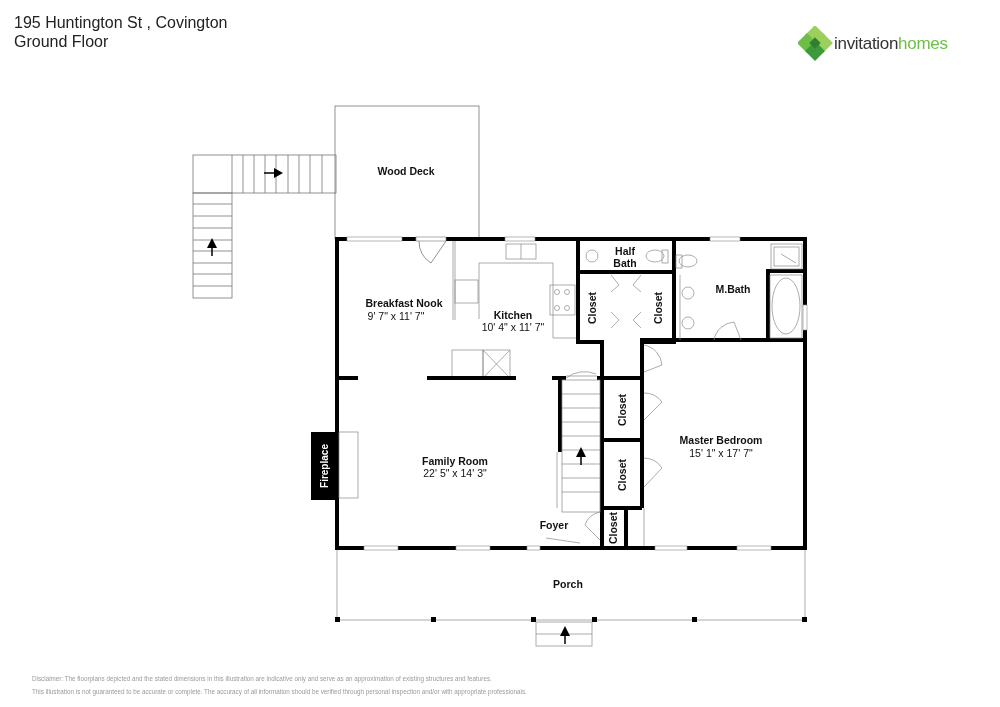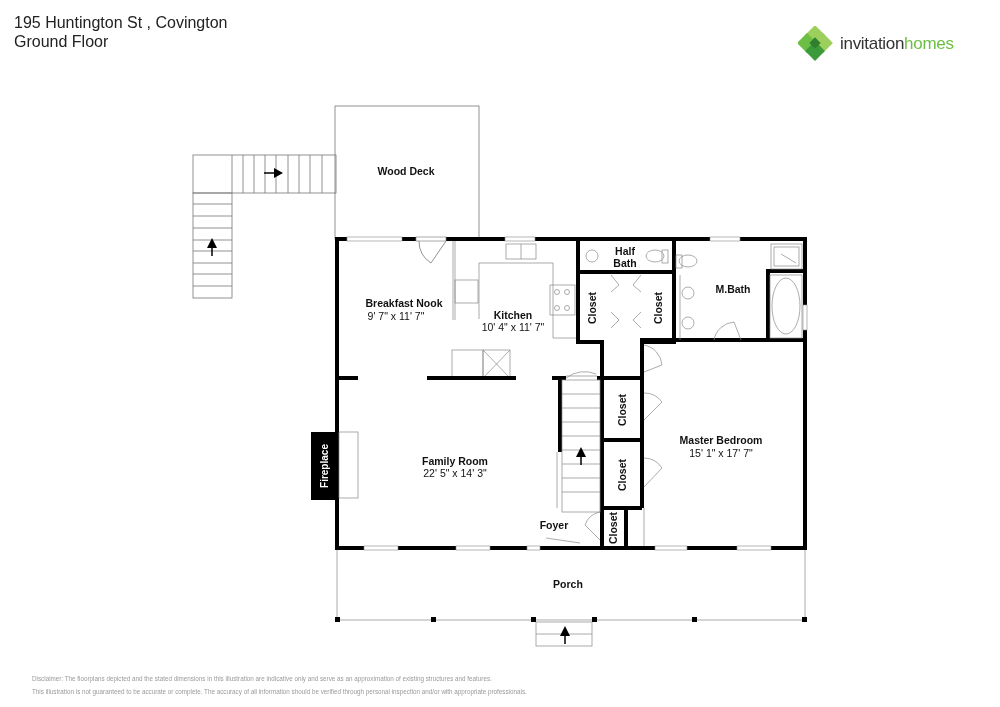--- a/index.html
+++ b/index.html
@@ -1,21 +1,21 @@
 <!DOCTYPE html>
 <html><head>
 <meta charset="utf-8">
 <style>
   html, body { margin:0; padding:0; background:#ffffff; }
   body { width:1000px; height:707px; position:relative; overflow:hidden; font-family:"Liberation Sans", sans-serif; }
   .hdr { position:absolute; left:14px; font-size:16px; color:#222; }
   #addr { top:14px; }
   #floor { top:33px; }
   .logo { position:absolute; left:798px; top:26px; display:flex; align-items:center; }
-  .logo-text { font-size:17px; margin-left:6px; letter-spacing:-0.3px; }
+  .logo-text { font-size:17px; letter-spacing:-0.3px; }
   .logo-text .a { color:#333; }
   .logo-text .b { color:#6cbf44; }
   .disc { position:absolute; left:32px; font-size:6.3px; color:#9a9a9a; }
   #d1 { top:675px; }
   #d2 { top:688px; }
   svg#plan { position:absolute; left:0; top:0; }
   .lbl { font-family:"Liberation Sans", sans-serif; font-weight:bold; font-size:10.5px; fill:#111; }
   .dim { font-family:"Liberation Sans", sans-serif; font-size:10.5px; fill:#111; }
 </style>
 </head>

